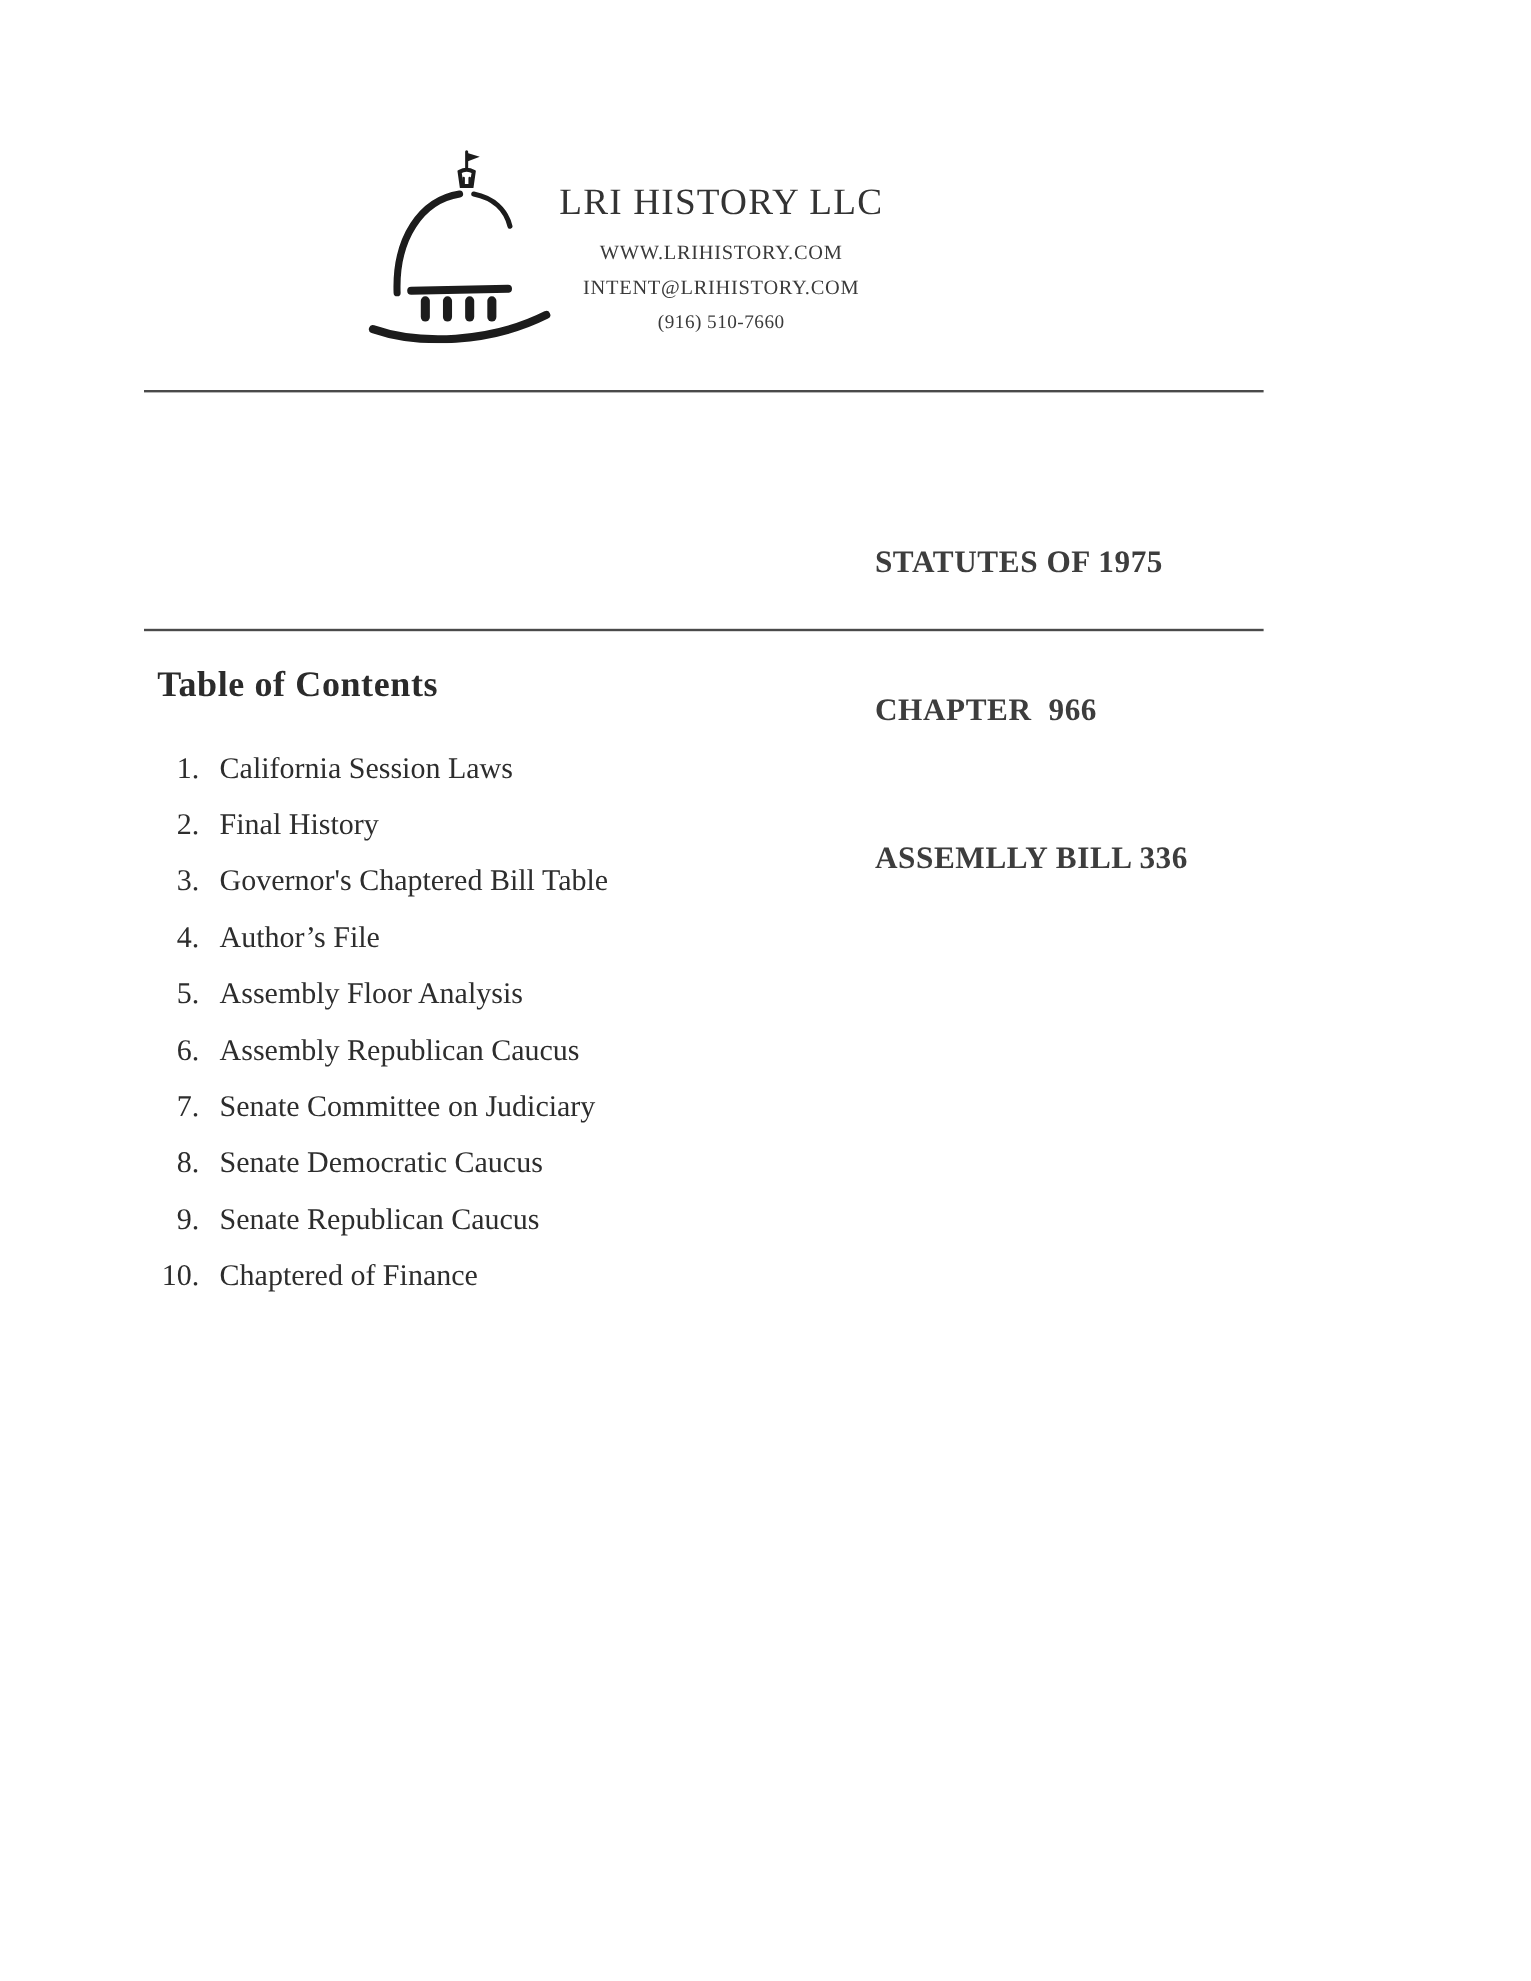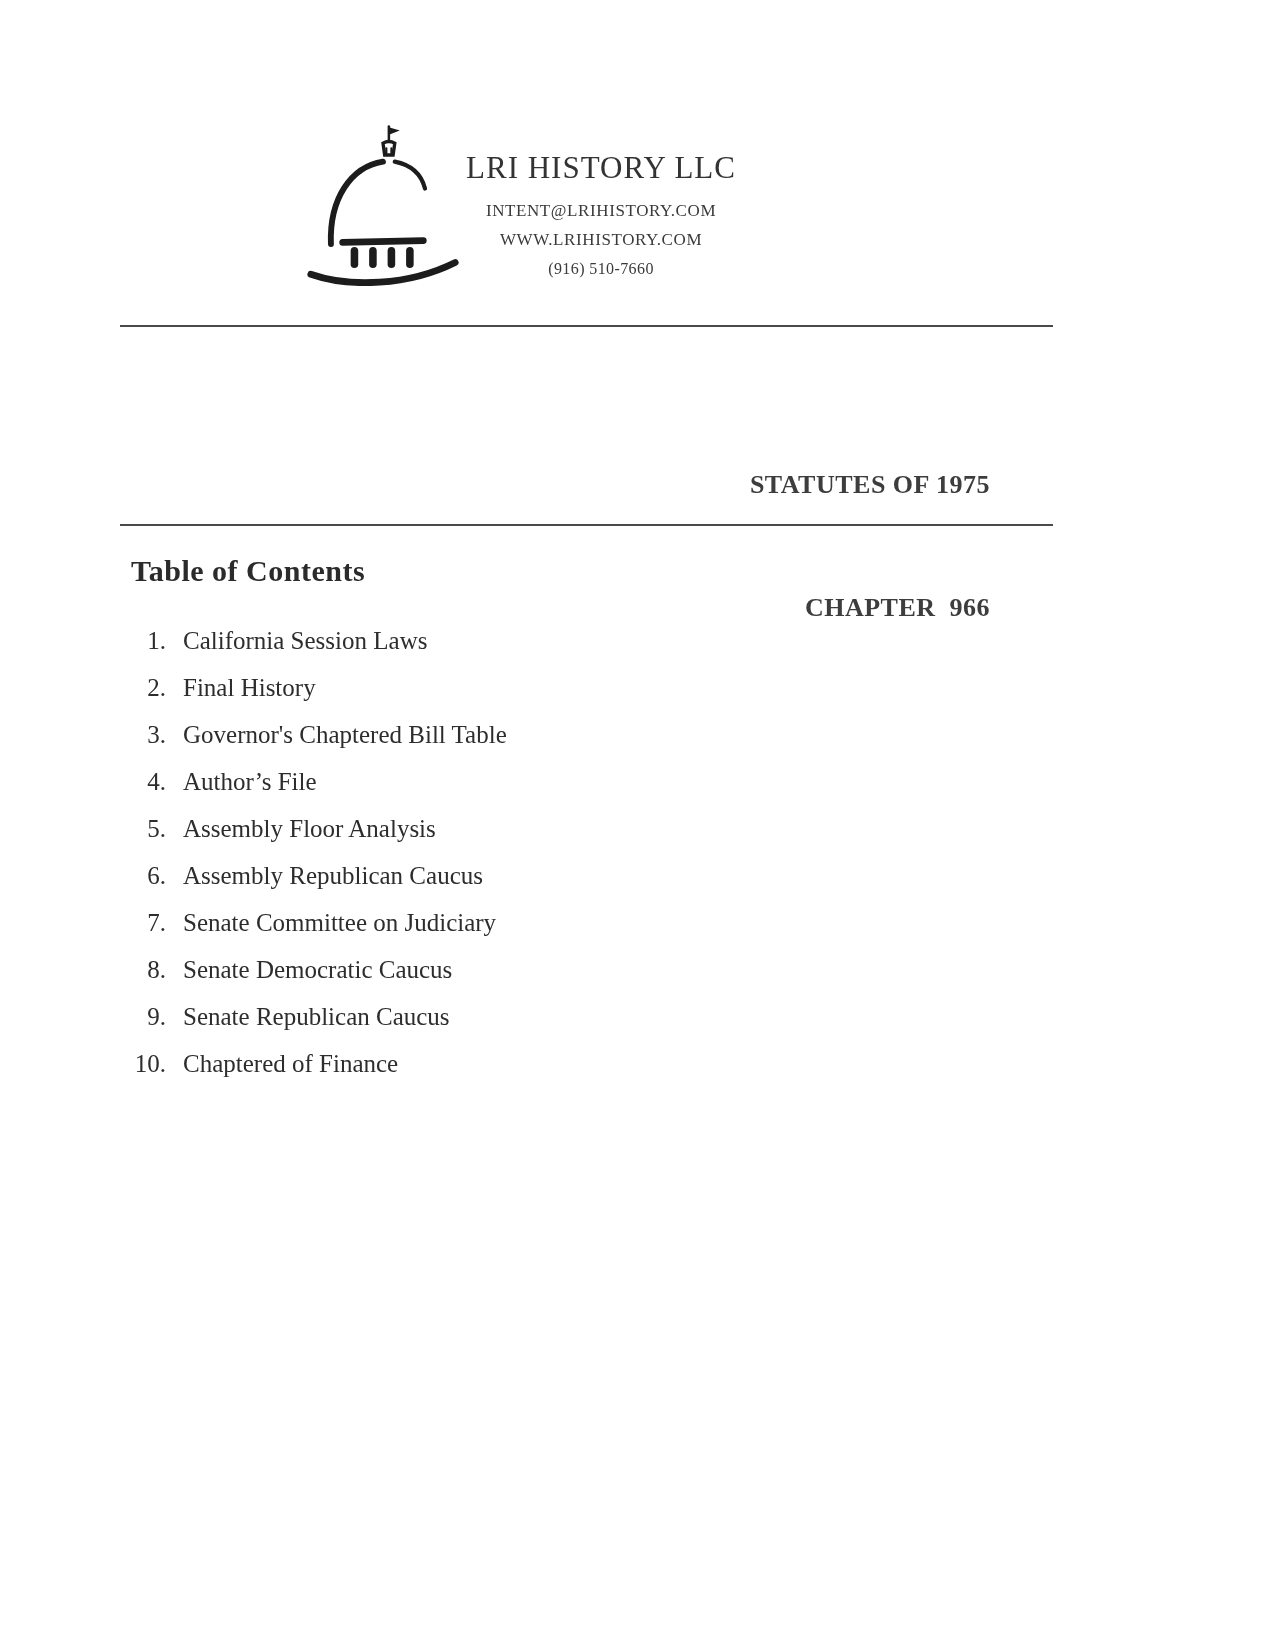--- a/index.html
+++ b/index.html
@@ -57,23 +57,22 @@
     width: 933px;
     height: 0;
     border-top: 2px solid #4a4a4a;
   }
   .rule-top { top: 325px; }
   .rule-bottom { top: 524px; }
 
   
   .title-block {
     position: absolute;
-    top: 382px;
+    top: 366px;
     right: 286px;
-    text-align: right;
     font-weight: bold;
     font-size: 26px;
     line-height: 41px;
     color: #3d3d3d;
     letter-spacing: 0.5px;
     white-space: pre;
   }
 
   
   .toc-heading {
@@ -134,30 +133,31 @@
       <path d="M88 158 L88 174" stroke="#1c1c1c" stroke-width="9" stroke-linecap="round"></path>
       <path d="M110 158 L110 174" stroke="#1c1c1c" stroke-width="9" stroke-linecap="round"></path>
       <path d="M132 158 L132 174" stroke="#1c1c1c" stroke-width="9" stroke-linecap="round"></path>
 
       <path d="M14 186 C60 202 130 200 186 172" stroke="#1c1c1c" stroke-width="8" stroke-linecap="round"></path>
     </svg>
   </div>
 
   <div class="letterhead">
     <div class="company-name">LRI HISTORY LLC</div>
+    <div class="contact-line">WWW.LRIHISTORY.COM</div>
     <div class="contact-line">INTENT@LRIHISTORY.COM</div>
-    <div class="contact-line">WWW.LRIHISTORY.COM</div>
     <div class="contact-line phone-line">(916) 510-7660</div>
   </div>
 
   <div class="rule rule-top"></div>
 
   <div class="title-block">
     <div>STATUTES OF 1975</div>
     <div>CHAPTER  966</div>
+    <div>ASSEMLLY BILL 336</div>
   </div>
 
   <div class="rule rule-bottom"></div>
 
   <h1 class="toc-heading">Table of Contents</h1>
 
   <div class="toc-list">
     <div class="toc-item">
       <span class="num">1.</span>
       <span class="label">California Session Laws</span>

